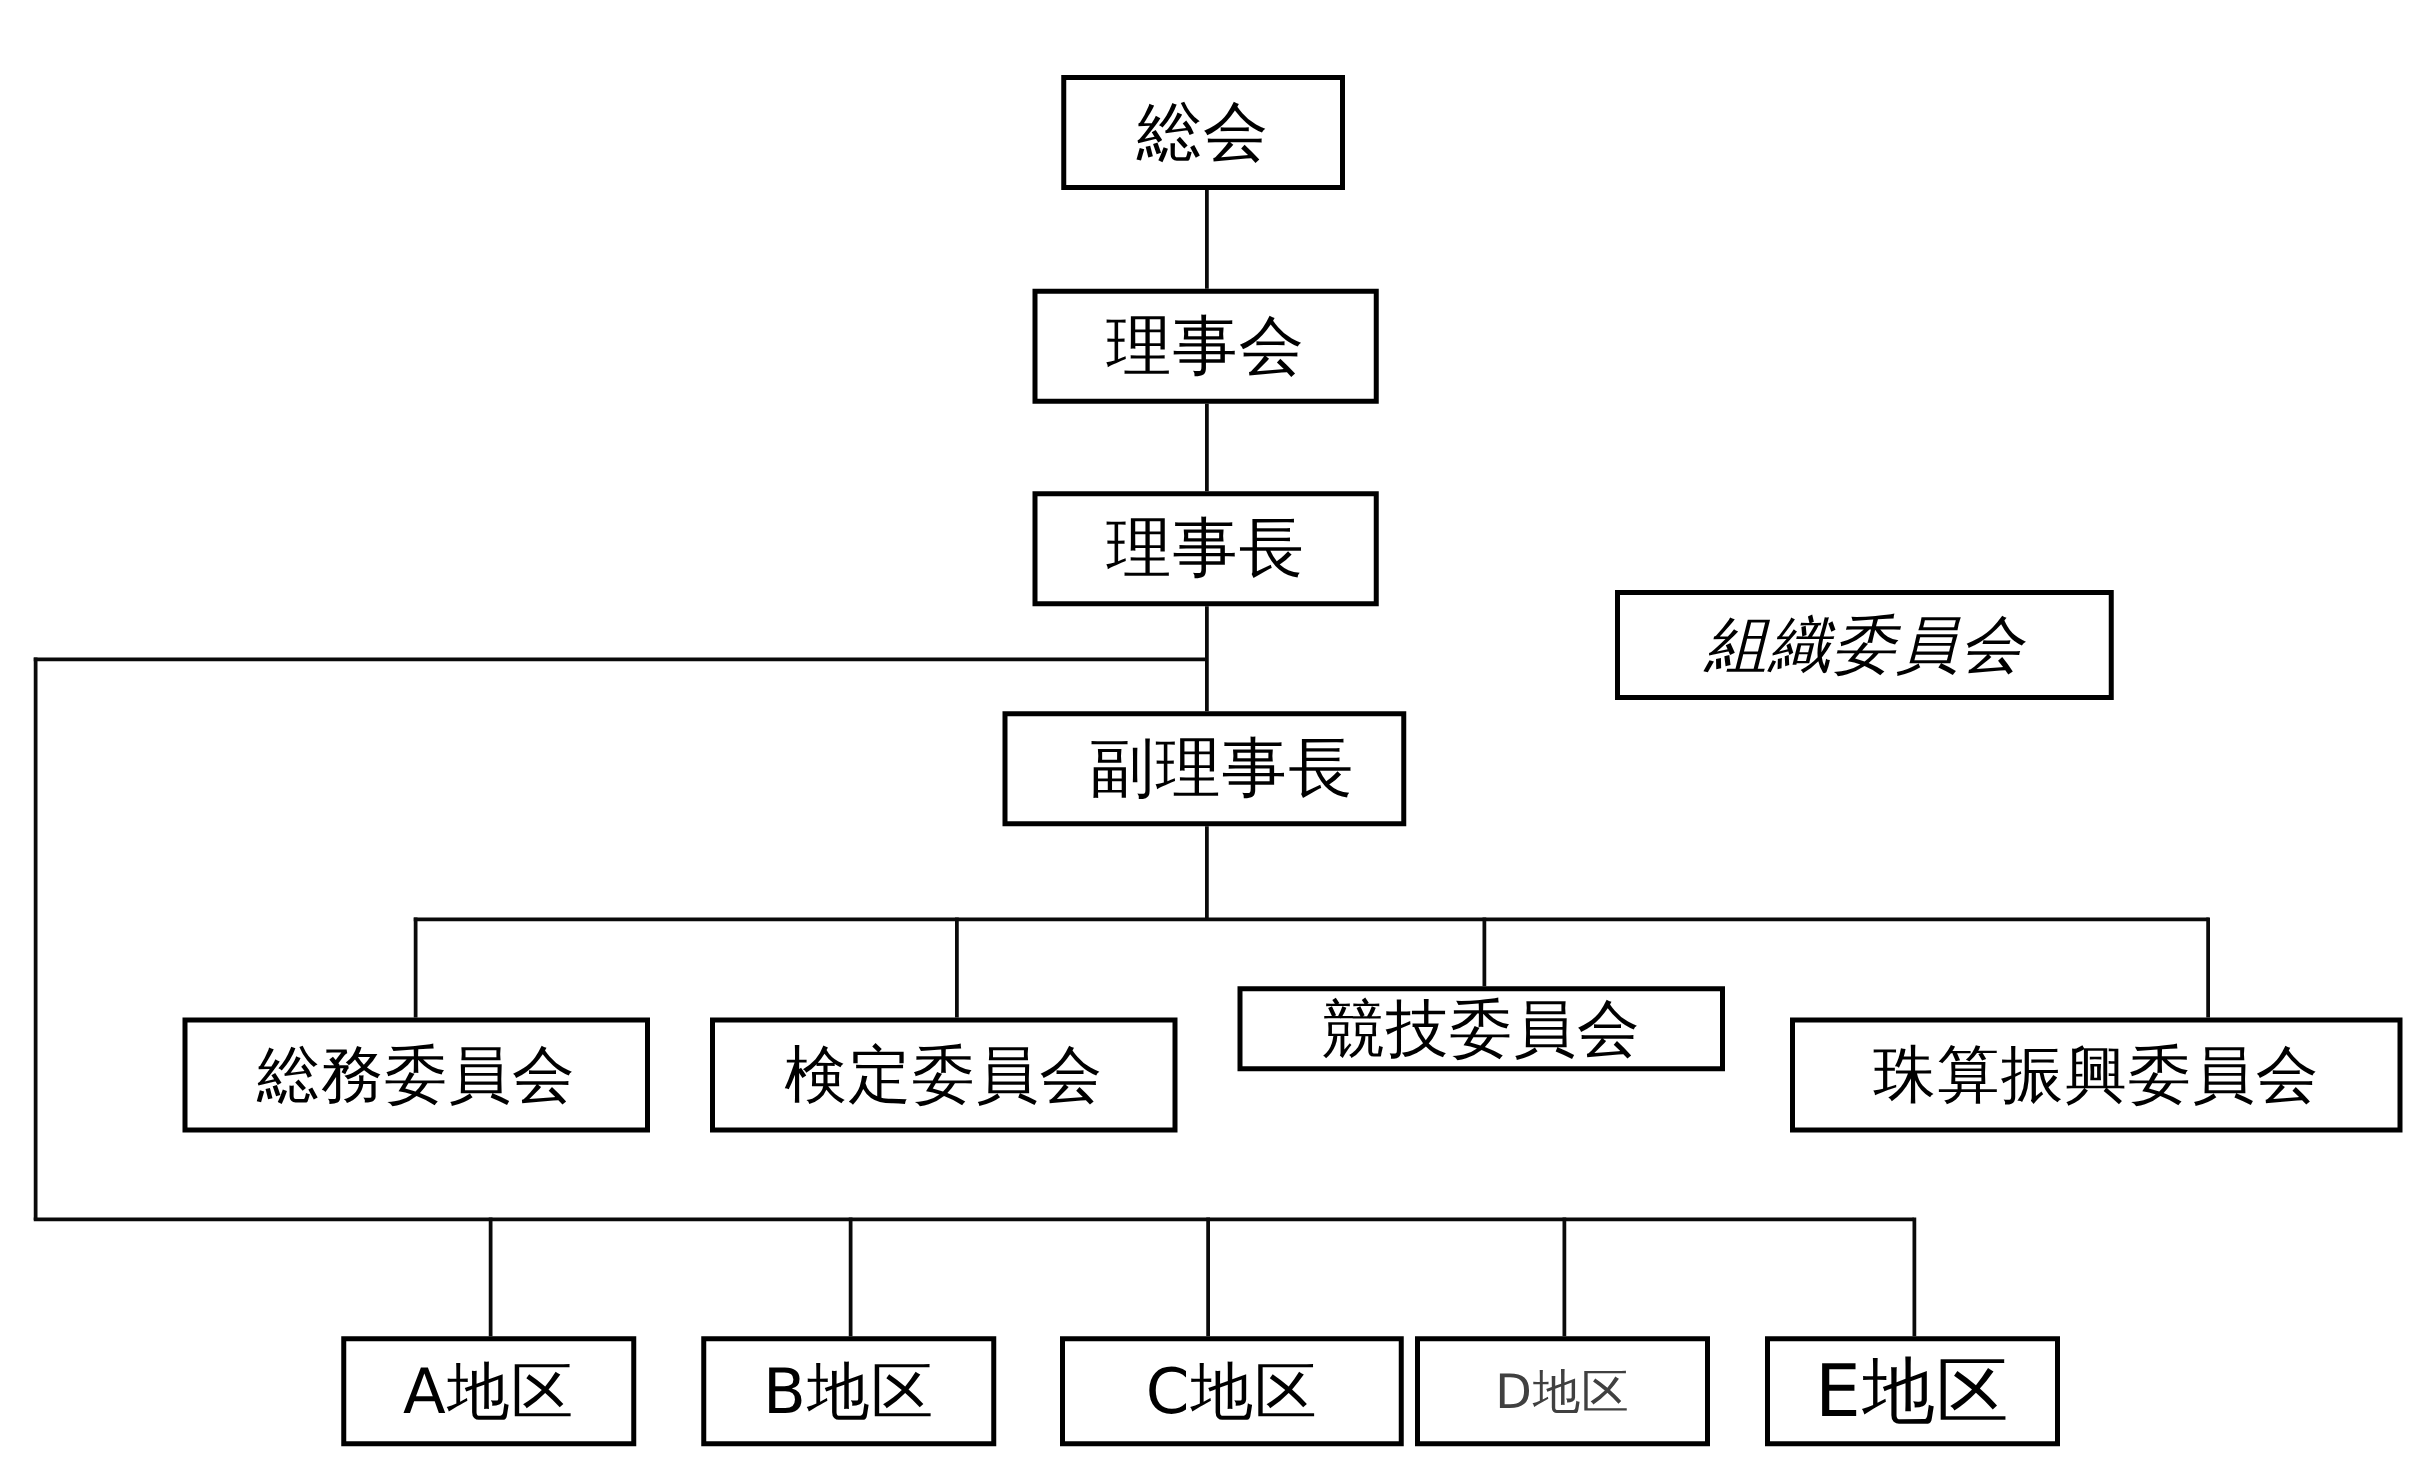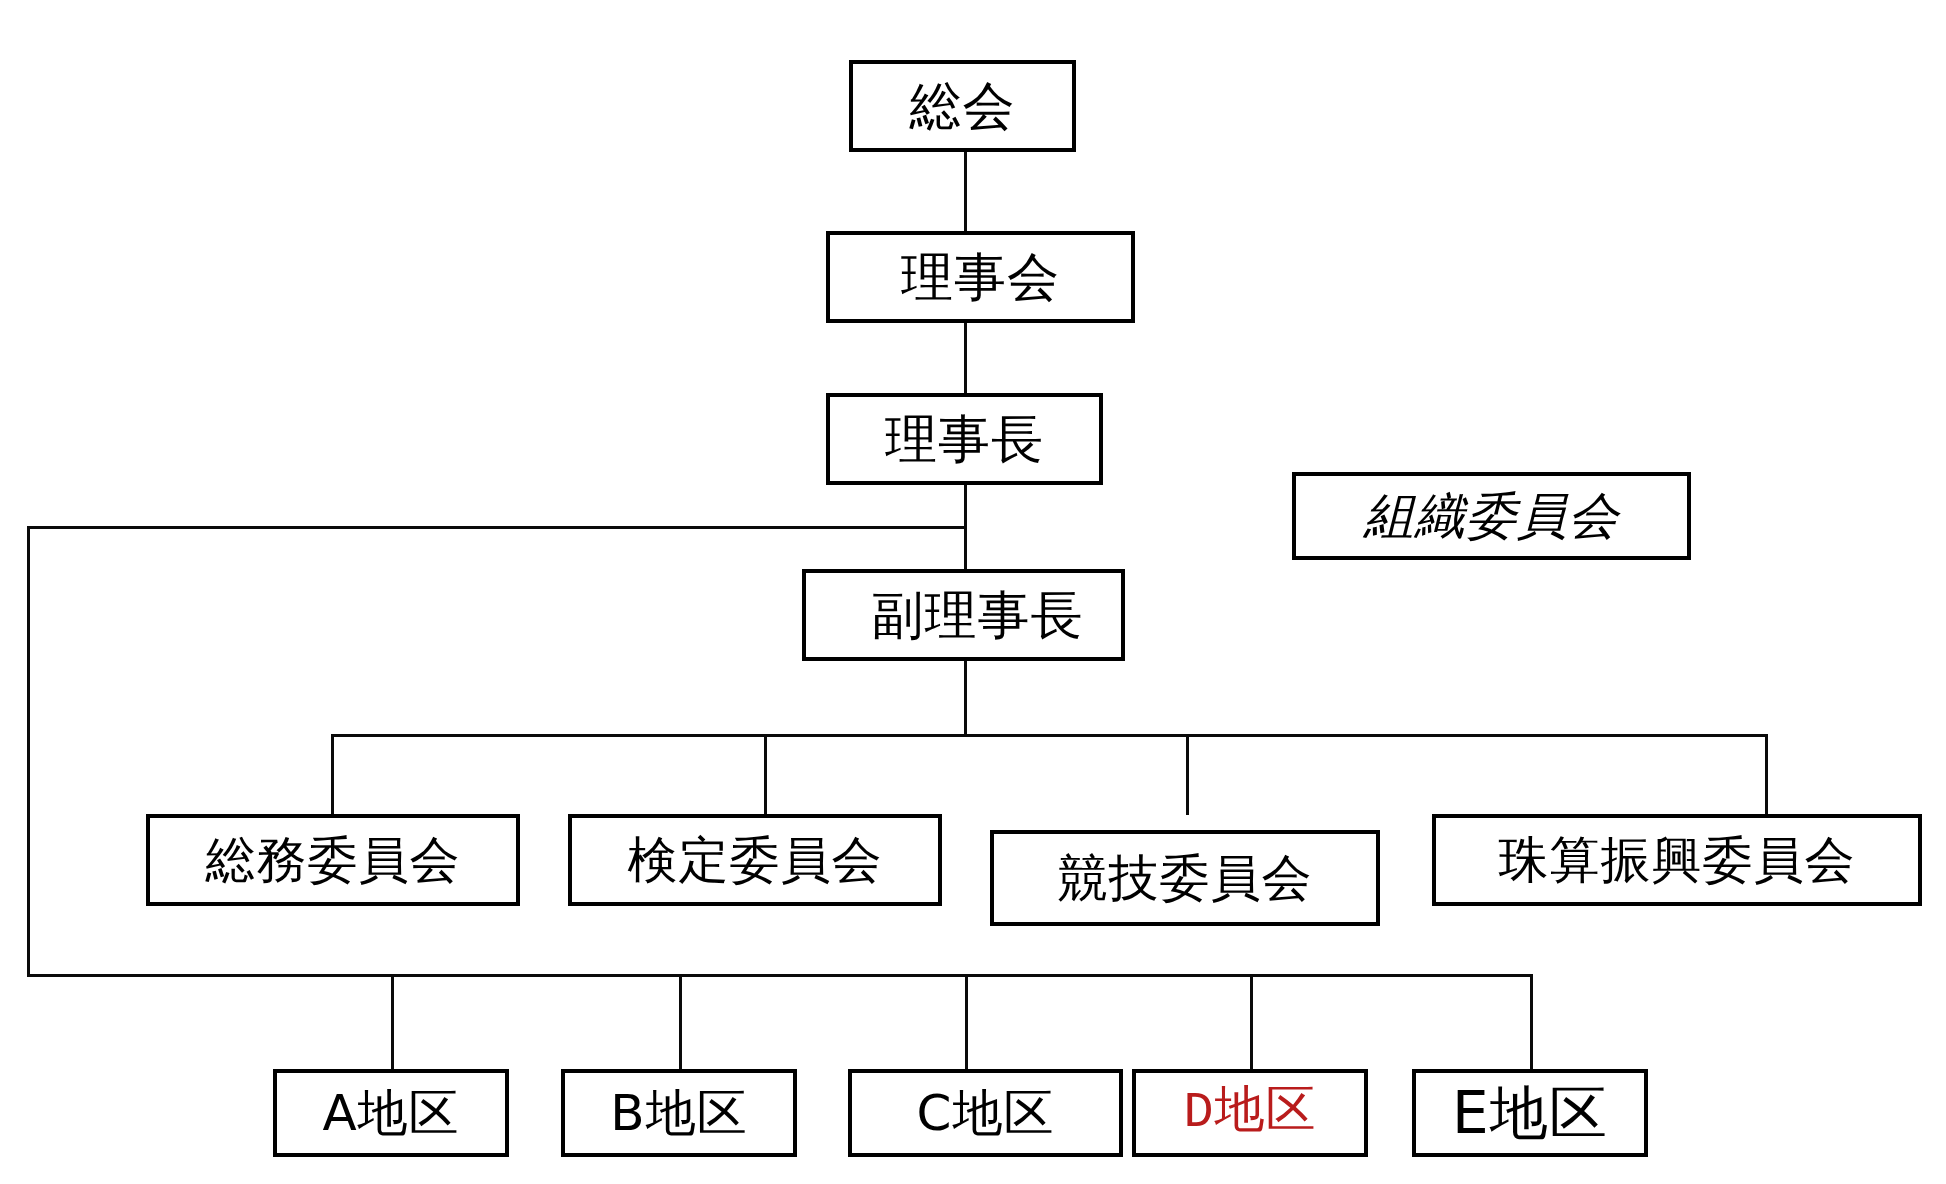--- a/index.html
+++ b/index.html
@@ -61,52 +61,52 @@
     <div class="conn v" style="left: 1765px; top: 710px; height: 81px; background: rgb(10, 10, 10);"></div>
     <div class="conn h" style="left: 27px; top: 950px; width: 1504px; background: rgb(10, 10, 10);"></div>
     <div class="conn v" style="left: 391px; top: 950px; height: 96px; background: rgb(10, 10, 10);"></div>
     <div class="conn v" style="left: 679px; top: 950px; height: 96px; background: rgb(10, 10, 10);"></div>
     <div class="conn v" style="left: 965px; top: 950px; height: 96px; background: rgb(10, 10, 10);"></div>
     <div class="conn v" style="left: 1250px; top: 950px; height: 96px; background: rgb(10, 10, 10);"></div>
     <div class="conn v" style="left: 1530px; top: 950px; height: 96px; background: rgb(10, 10, 10);"></div>
     <div class="node" style="left: 849px; top: 36px; width: 227px; height: 92px; border-color: rgb(0, 0, 0); background: rgb(255, 255, 255);">
       <span class="node-label" style="font-size: 52px; color: rgb(0, 0, 0);">総会</span>
     </div>
-    <div class="node" style="left: 826px; top: 207px; width: 309px; height: 92px; border-color: rgb(0, 0, 0); background: rgb(255, 255, 255); text-align: right;">
+    <div class="node" style="left: 826px; top: 207px; width: 277px; height: 92px; border-color: rgb(0, 0, 0); background: rgb(255, 255, 255); text-align: right;">
       <span class="node-label" style="font-size: 52px; color: rgb(0, 0, 0);">理事会</span>
     </div>
     <div class="node" style="left: 826px; top: 369px; width: 277px; height: 92px; border-color: rgb(0, 0, 0); background: rgb(255, 255, 255);">
       <span class="node-label" style="font-size: 52px; color: rgb(0, 0, 0);">理事長</span>
     </div>
     <div class="node" style="left: 1292px; top: 448px; width: 399px; height: 88px; border-color: rgb(0, 0, 0); background: rgb(255, 255, 255); font-style: italic;">
       <span class="node-label" style="font-size: 50px; color: rgb(0, 0, 0);">組織委員会</span>
     </div>
     <div class="node" style="left: 802px; top: 545px; width: 323px; height: 92px; border-color: rgb(0, 0, 0); background: rgb(255, 255, 255); padding-left: 28px;">
       <span class="node-label" style="font-size: 52px; color: rgb(0, 0, 0);">副理事長</span>
     </div>
     <div class="node" style="left: 146px; top: 790px; width: 374px; height: 92px; border-color: rgb(0, 0, 0); background: rgb(255, 255, 255);">
       <span class="node-label" style="font-size: 50px; color: rgb(0, 0, 0);">総務委員会</span>
     </div>
     <div class="node" style="left: 568px; top: 790px; width: 374px; height: 92px; border-color: rgb(0, 0, 0); background: rgb(255, 255, 255);">
       <span class="node-label" style="font-size: 50px; color: rgb(0, 0, 0);">検定委員会</span>
     </div>
-    <div class="node" style="left: 990px; top: 806px; width: 390px; height: 96px; border-color: rgb(0, 0, 0); background: rgb(255, 255, 255);">
+    <div class="node" style="left: 990px; top: 765px; width: 390px; height: 68px; border-color: rgb(0, 0, 0); background: rgb(255, 255, 255);">
       <span class="node-label" style="font-size: 50px; color: rgb(0, 0, 0);">競技委員会</span>
     </div>
     <div class="node" style="left: 1432px; top: 790px; width: 490px; height: 92px; border-color: rgb(0, 0, 0); background: rgb(255, 255, 255);">
       <span class="node-label" style="font-size: 50px; color: rgb(0, 0, 0);">珠算振興委員会</span>
     </div>
     <div class="node" style="left: 273px; top: 1045px; width: 236px; height: 88px; border-color: rgb(0, 0, 0); background: rgb(255, 255, 255);">
       <span class="node-label" style="font-size: 50px; color: rgb(0, 0, 0);">A地区</span>
     </div>
     <div class="node" style="left: 561px; top: 1045px; width: 236px; height: 88px; border-color: rgb(0, 0, 0); background: rgb(255, 255, 255);">
       <span class="node-label" style="font-size: 50px; color: rgb(0, 0, 0);">B地区</span>
     </div>
     <div class="node" style="left: 848px; top: 1045px; width: 275px; height: 88px; border-color: rgb(0, 0, 0); background: rgb(255, 255, 255);">
       <span class="node-label" style="font-size: 50px; color: rgb(0, 0, 0);">C地区</span>
     </div>
     <div class="node" style="left: 1132px; top: 1045px; width: 236px; height: 88px; border-color: rgb(0, 0, 0); background: rgb(255, 255, 255);">
-      <span class="node-label" style="font-size: 50px; color: #b91c1c; font-family: Liberation Mono, monospace;">D地区</span>
+      <span class="node-label" style="font-size: 38px; color: #404040;">D地区</span>
     </div>
     <div class="node" style="left: 1412px; top: 1045px; width: 236px; height: 88px; border-color: rgb(0, 0, 0); background: rgb(255, 255, 255);">
       <span class="node-label" style="font-size: 58px; color: rgb(0, 0, 0);">E地区</span>
     </div>
   </div>
 
 </body></html>

